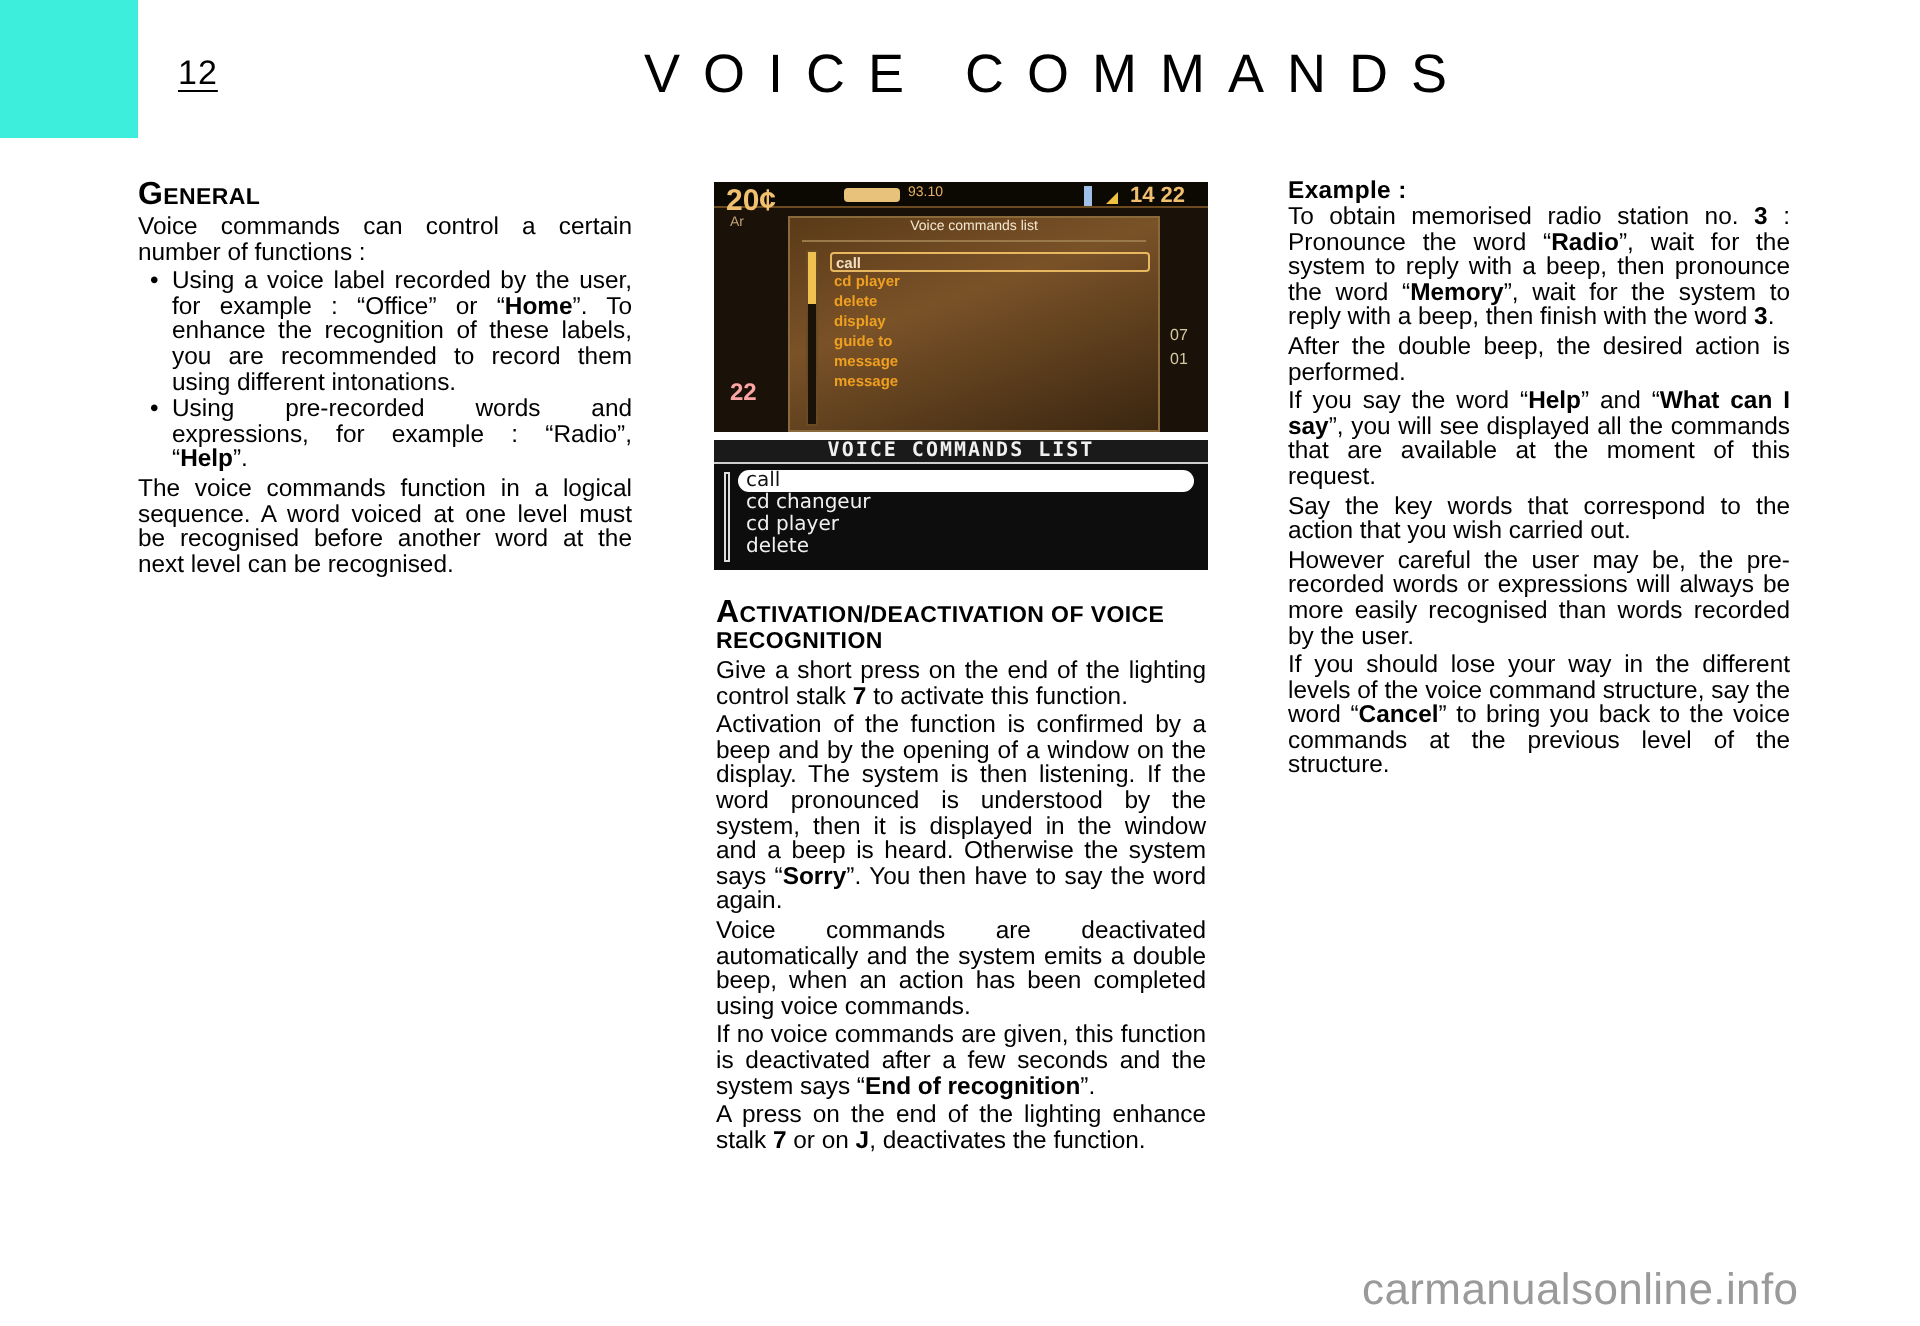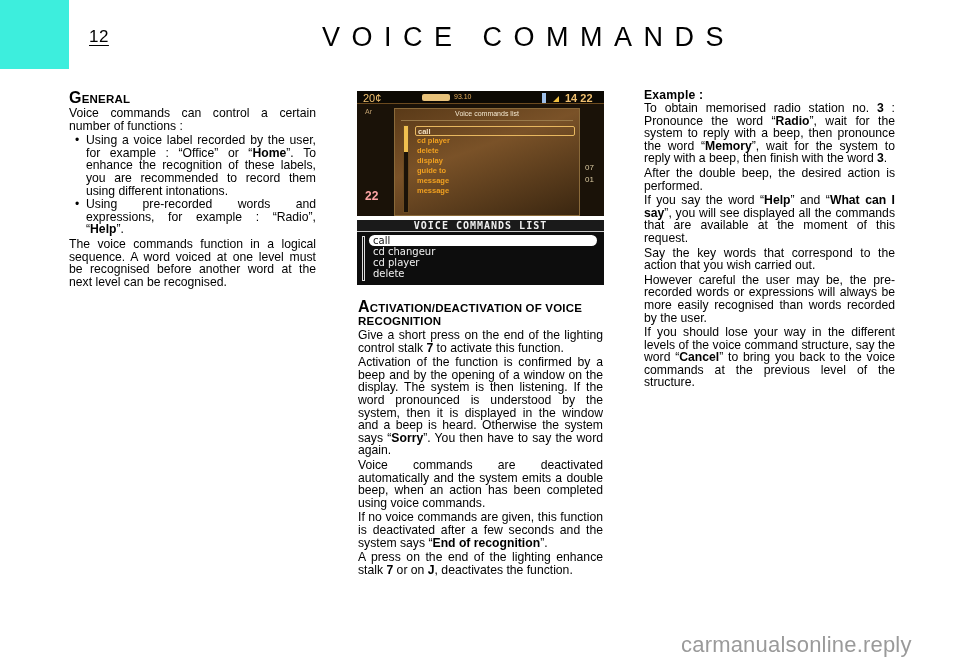--- a/index.html
+++ b/index.html
@@ -20,21 +20,21 @@
     .heading { font-weight: bold; font-size: 11.5px; line-height: 13px; letter-spacing: 0.2px; }
     .heading .big { font-size: 16px; }
     .heading-block { margin-bottom: 1px; }
 
     ul.bullets { list-style: none; margin: 1px 0 2px 0; }
     ul.bullets li { position: relative; padding-left: 17px; text-align: justify; margin-bottom: 1px; }
     ul.bullets li .dot { position: absolute; left: 6px; top: 0; }
 
     .screen1 { position: absolute; left: 357px; top: 91px; width: 247px; height: 125px; background: #1a1208; overflow: hidden; }
     .s1-top { position: absolute; left: 0; top: 0; width: 100%; height: 13px; background: #0c0903; border-bottom: 1px solid #6b4a1f; }
-    .s1-temp { position: absolute; left: 6px; top: 1px; font-size: 11px; font-weight: normal; color: #f0c070; }
+    .s1-temp { position: absolute; left: 6px; top: 1px; font-size: 15px; font-weight: bold; color: #f0c070; }
     .s1-chip { position: absolute; left: 65px; top: 3px; width: 28px; height: 7px; background: #e8c27a; border-radius: 2px; }
     .s1-freq { position: absolute; left: 97px; top: 2px; font-size: 7px; color: #e8b060; }
     .s1-batt { position: absolute; left: 185px; top: 2px; width: 4px; height: 10px; background: #9fc0e8; }
     .s1-sig { position: absolute; left: 196px; top: 5px; width: 0; height: 0; border-left: 6px solid transparent; border-bottom: 6px solid #f0c040; }
     .s1-time { position: absolute; left: 208px; top: 1px; font-size: 11px; font-weight: bold; color: #f0c070; }
     .s1-left-a { position: absolute; left: 8px; top: 17px; font-size: 7px; color: #c0a070; }
     .s1-left-22 { position: absolute; left: 8px; top: 98px; font-size: 12px; font-weight: bold; color: #fca5a5; }
     .s1-right-a { position: absolute; left: 228px; top: 72px; font-size: 8px; color: #d8c8a0; }
     .s1-right-b { position: absolute; left: 228px; top: 84px; font-size: 8px; color: #d8c8a0; text-align: center; }
     .s1-window { position: absolute; left: 37px; top: 17px; width: 186px; height: 108px; background: linear-gradient(160deg, #5a3a18 0%, #7a5228 40%, #3a2610 100%); border: 1px solid #8a6a3a; }
@@ -129,13 +129,13 @@
 <div class="col col3">
   <div class="heading" style="font-size:12.2px">Example :</div>
   <p><span>To obtain memorised radio station no. </span><b>3</b><span> : Pronounce the word “</span><b>Radio</b><span>”, wait for the system to reply with a beep, then pronounce the word “</span><b>Memory</b><span>”, wait for the system to reply with a beep, then finish with the word </span><b>3</b><span>.</span></p>
   <p>After the double beep, the desired action is performed.</p>
   <p><span>If you say the word “</span><b>Help</b><span>” and “</span><b>What can I say</b><span>”, you will see displayed all the commands that are available at the moment of this request.</span></p>
   <p>Say the key words that correspond to the action that you wish carried out.</p>
   <p>However careful the user may be, the pre-recorded words or expressions will always be more easily recognised than words recorded by the user.</p>
   <p><span>If you should lose your way in the different levels of the voice command structure, say the word “</span><b>Cancel</b><span>” to bring you back to the voice commands at the previous level of the structure.</span></p>
 </div>
 
-<div class="watermark">carmanualsonline.reply</div>
+<div class="watermark">carmanualsonline.info</div>
 
 </body></html>

